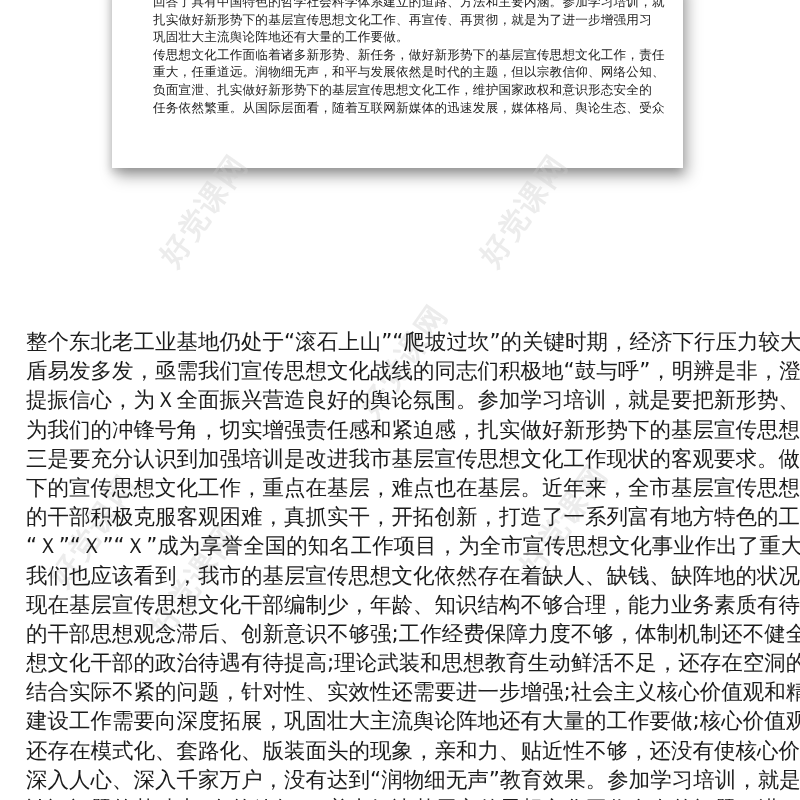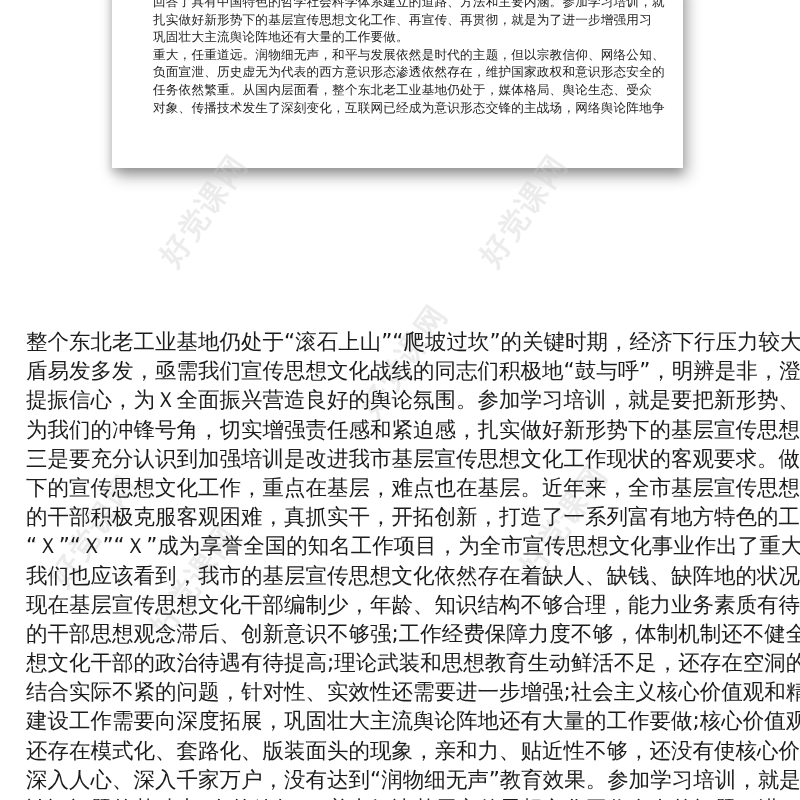--- a/index.html
+++ b/index.html
@@ -48,24 +48,24 @@
   .body-text .line { white-space: nowrap; height: 29.2px; }
 </style>
 </head>
 <body>
 
 <div class="card">
   <div class="card-text">
     <div class="line">回答了具有中国特色的哲学社会科学体系建立的道路、方法和主要内涵。参加学习培训，就</div>
     <div class="line">扎实做好新形势下的基层宣传思想文化工作、再宣传、再贯彻，就是为了进一步增强用习</div>
     <div class="line">巩固壮大主流舆论阵地还有大量的工作要做。</div>
+    <div class="line">传思想文化工作面临着诸多新形势、新任务，做好新形势下的基层宣传思想文化工作，责任</div>
     <div class="line">重大，任重道远。润物细无声，和平与发展依然是时代的主题，但以宗教信仰、网络公知、</div>
-    <div class="line">负面宣泄、历史虚无为代表的西方意识形态渗透依然存在，维护国家政权和意识形态安全的</div>
-    <div class="line">任务依然繁重。从国内层面看，整个东北老工业基地仍处于，媒体格局、舆论生态、受众</div>
-    <div class="line">对象、传播技术发生了深刻变化，互联网已经成为意识形态交锋的主战场，网络舆论阵地争</div>
+    <div class="line">负面宣泄、扎实做好新形势下的基层宣传思想文化工作，维护国家政权和意识形态安全的</div>
+    <div class="line">任务依然繁重。从国际层面看，随着互联网新媒体的迅速发展，媒体格局、舆论生态、受众</div>
   </div>
 </div>
 
 <div class="watermark" style="left:140px; top:190px;">好党课网</div>
 <div class="watermark" style="left:460px; top:190px;">好党课网</div>
 <div class="watermark" style="left:340px; top:340px;">好党课网</div>
 <div class="watermark" style="left:30px; top:510px;">好党课网</div>
 <div class="watermark" style="left:130px; top:560px;">好党课网</div>
 <div class="watermark" style="left:500px; top:500px;">好党课网</div>
 

